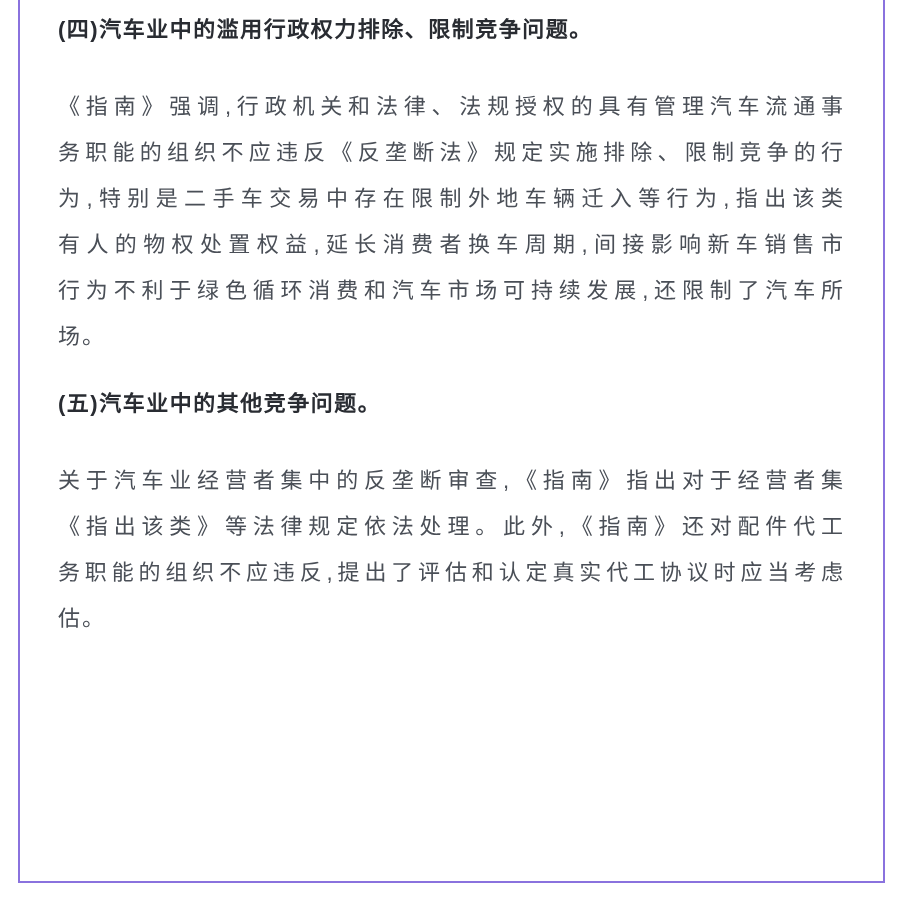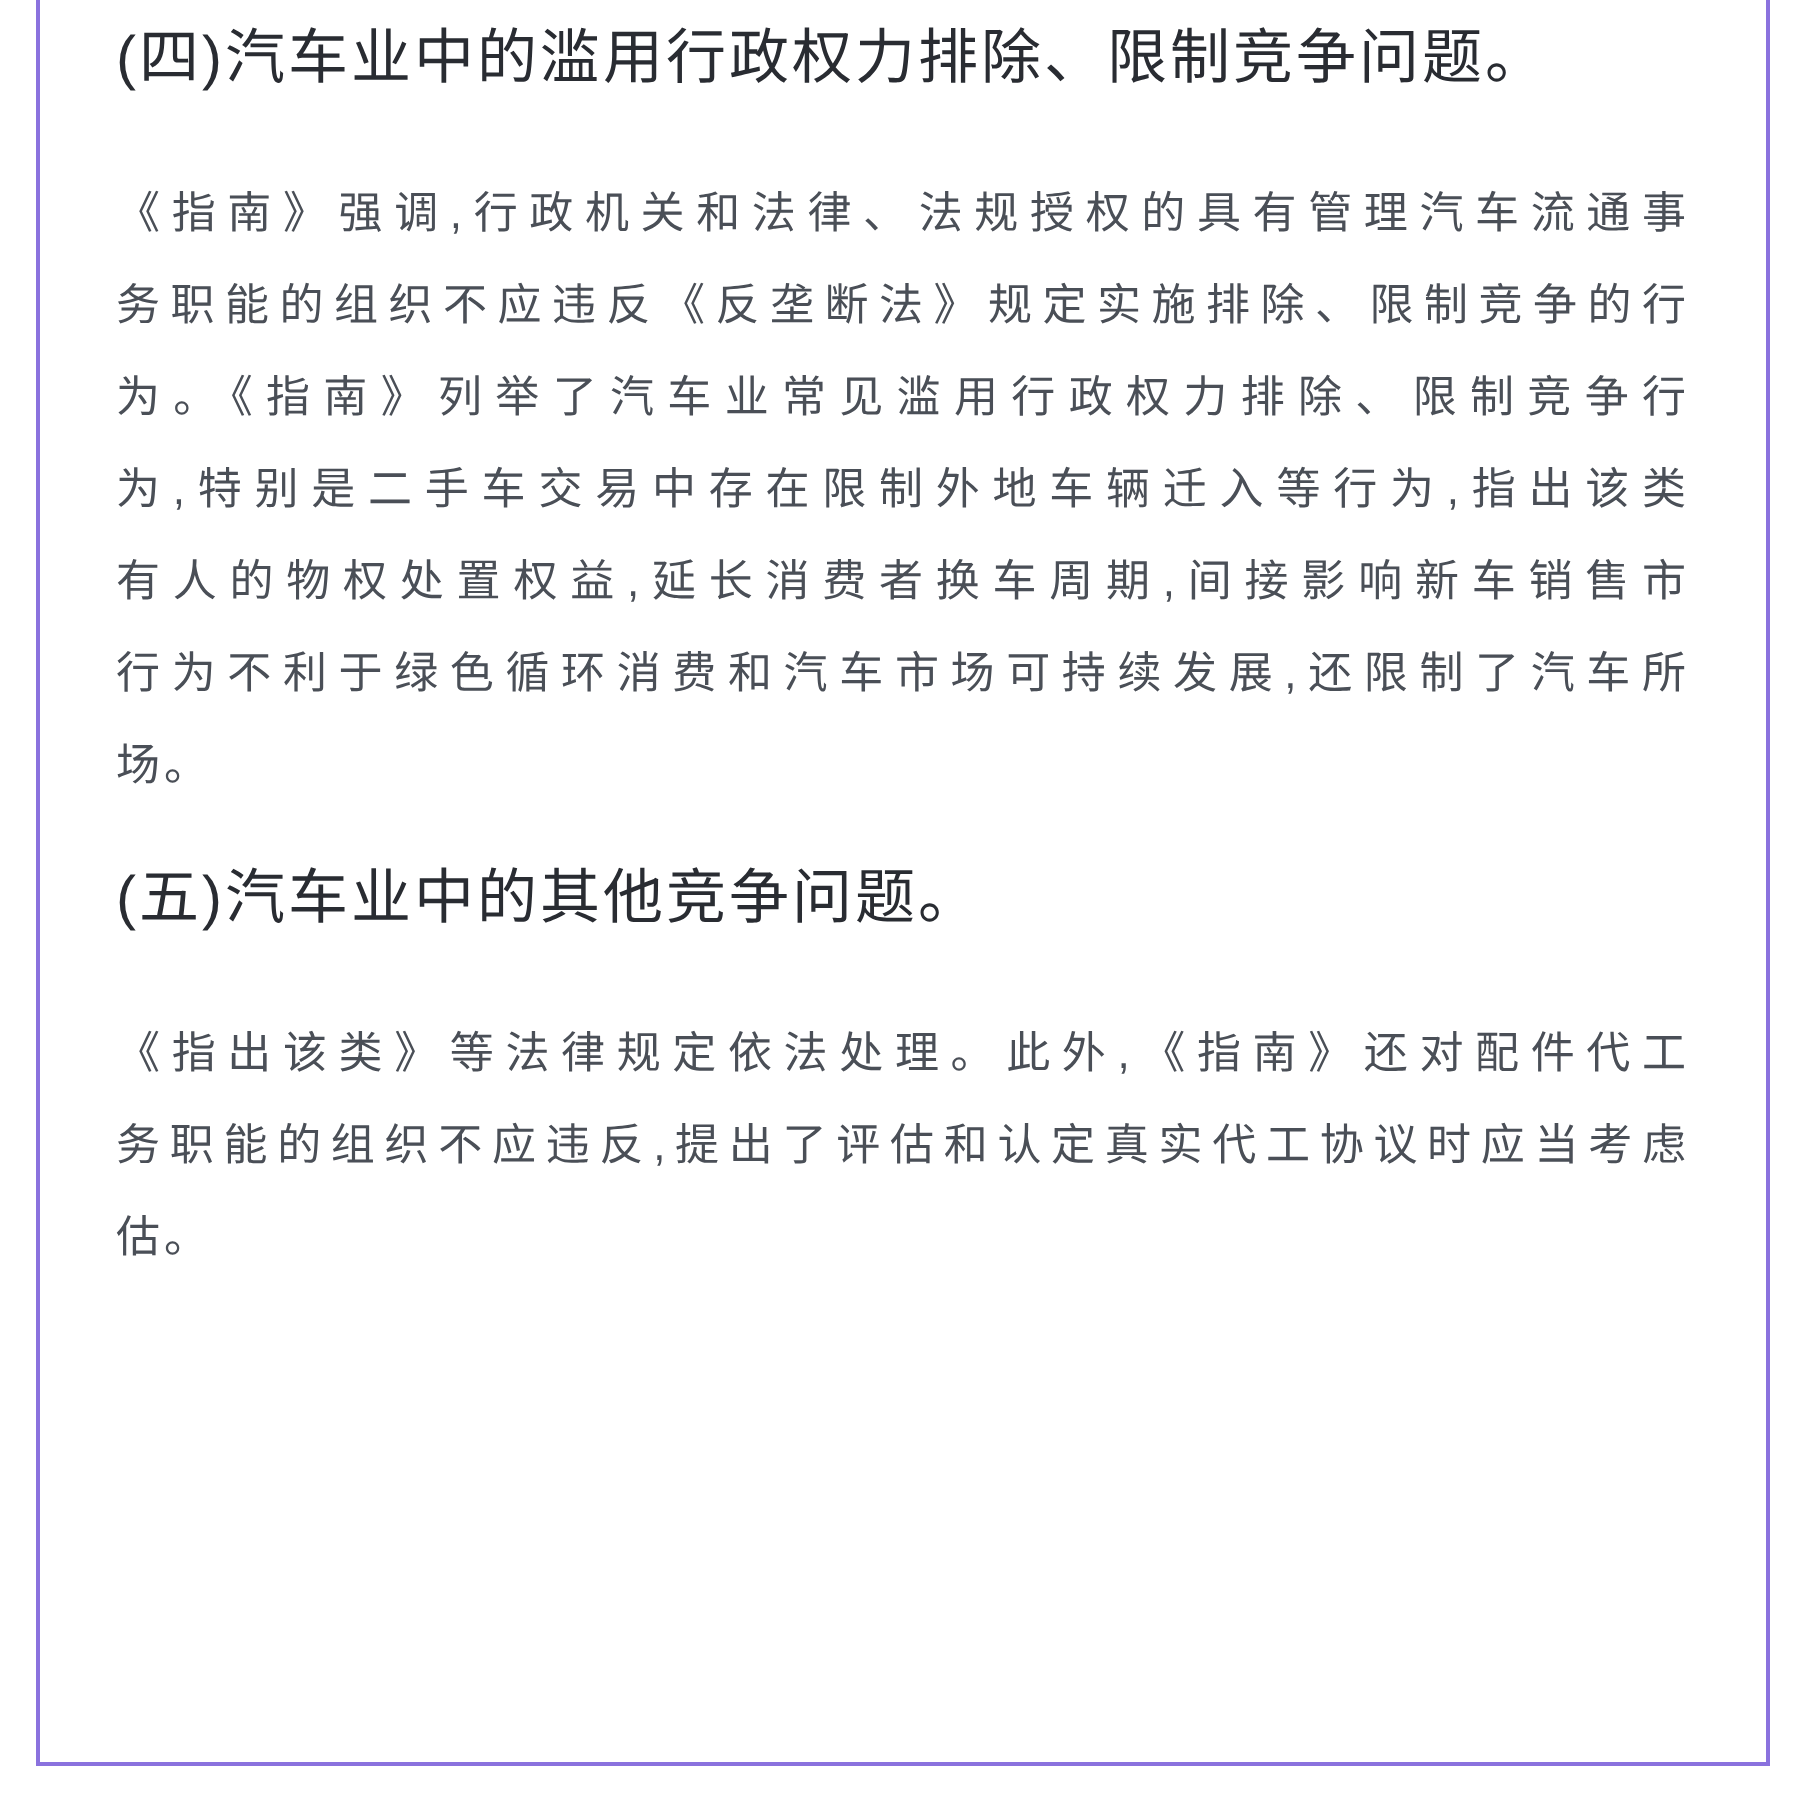--- a/index.html
+++ b/index.html
@@ -29,23 +29,23 @@
     height:883px;
     box-sizing:border-box;
     border-left:2px solid var(--border-color);
     border-right:2px solid var(--border-color);
     border-bottom:2px solid var(--border-color);
     padding:0 38px;
     background:var(--bg-color);
   }
   .section-heading{
     margin:28px 0 0 0;
-    font-size:30px;
+    font-size:22px;
     line-height:32px;
-    font-weight:normal;
+    font-weight:bold;
     letter-spacing:1.5px;
     color:var(--heading-color);
   }
   .content-box > .section-heading:first-child{
     margin-top:14px;
   }
   .para{
     margin-top:38px;
     font-size:22px;
     color:var(--body-color);
@@ -64,26 +64,26 @@
 </style>
 </head>
 <body>
 
 <div class="page">
   <div class="content-box">
     <h2 class="section-heading">(四)汽车业中的滥用行政权力排除、限制竞争问题。</h2>
     <div class="para">
         <div class="line">《指南》强调,行政机关和法律、法规授权的具有管理汽车流通事</div>
         <div class="line">务职能的组织不应违反《反垄断法》规定实施排除、限制竞争的行</div>
-        <div class="line">为。《指南》列举了汽车业常见滥用行政权力排除、限制竞争行</div>
         <div class="line">为,特别是二手车交易中存在限制外地车辆迁入等行为,指出该类</div>
         <div class="line">有人的物权处置权益,延长消费者换车周期,间接影响新车销售市</div>
         <div class="line">行为不利于绿色循环消费和汽车市场可持续发展,还限制了汽车所</div>
         <div class="line line-last">场。</div>
       </div>
     <h2 class="section-heading">(五)汽车业中的其他竞争问题。</h2>
     <div class="para">
+        <div class="line">关于汽车业经营者集中的反垄断审查,《指南》指出对于经营者集</div>
         <div class="line">《指出该类》等法律规定依法处理。此外,《指南》还对配件代工</div>
         <div class="line">务职能的组织不应违反,提出了评估和认定真实代工协议时应当考虑</div>
         <div class="line line-last">估。</div>
       </div>
   </div>
 </div>
 
 </body></html>

